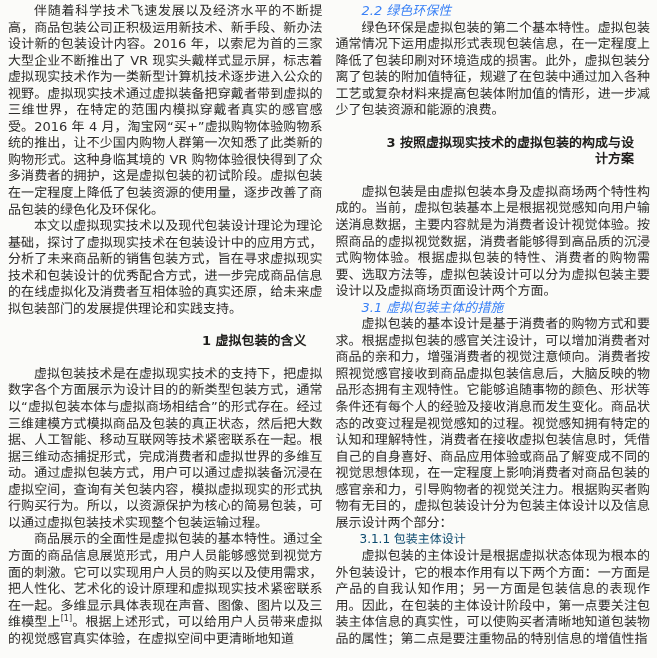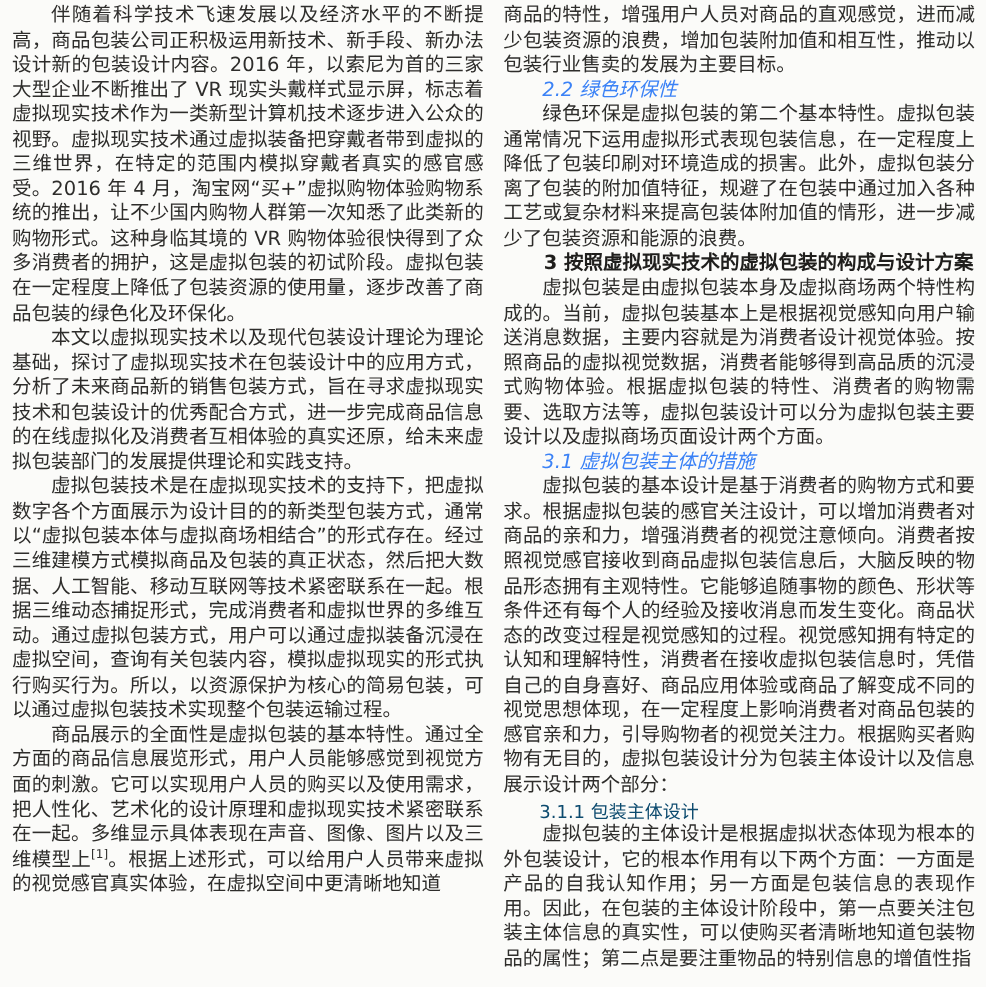--- a/index.html
+++ b/index.html
@@ -24,27 +24,27 @@
     flex: 1 1 0;
     min-width: 0;
     font-size: 13px;
     line-height: 16.55px;
     text-align: justify;
     overflow: hidden;
   }
   .para { margin: 0; }
   .indent { text-indent: 2em; }
   .h-num {
-    margin: 0;
+    margin: 16px;
     font-size: 13px;
     line-height: 16.55px;
     font-weight: bold;
     color: #1f1e1c;
     text-indent: 2em;
-    text-align: center;
+    text-align: right;
   }
   .h-sub {
     margin: 0;
     font-size: 13px;
     line-height: 16.55px;
     font-weight: normal;
     font-style: italic; 
     color: #3b82f6;
     text-indent: 2em;
     text-align: left;
@@ -66,26 +66,26 @@
   }
 </style>
 </head>
 <body>
 
 <main class="page">
 
   <section class="col">
     <p class="para indent">伴随着科学技术飞速发展以及经济水平的不断提高，商品包装公司正积极运用新技术、新手段、新办法设计新的包装设计内容。2016 年，以索尼为首的三家大型企业不断推出了 VR 现实头戴样式显示屏，标志着虚拟现实技术作为一类新型计算机技术逐步进入公众的视野。虚拟现实技术通过虚拟装备把穿戴者带到虚拟的三维世界，在特定的范围内模拟穿戴者真实的感官感受。2016 年 4 月，淘宝网“买+”虚拟购物体验购物系统的推出，让不少国内购物人群第一次知悉了此类新的购物形式。这种身临其境的 VR 购物体验很快得到了众多消费者的拥护，这是虚拟包装的初试阶段。虚拟包装在一定程度上降低了包装资源的使用量，逐步改善了商品包装的绿色化及环保化。</p>
     <p class="para indent">本文以虚拟现实技术以及现代包装设计理论为理论基础，探讨了虚拟现实技术在包装设计中的应用方式，分析了未来商品新的销售包装方式，旨在寻求虚拟现实技术和包装设计的优秀配合方式，进一步完成商品信息的在线虚拟化及消费者互相体验的真实还原，给未来虚拟包装部门的发展提供理论和实践支持。</p>
+    <h2 class="h-num">1 虚拟包装的含义</h2>
     <p class="para indent">虚拟包装技术是在虚拟现实技术的支持下，把虚拟数字各个方面展示为设计目的的新类型包装方式，通常以“虚拟包装本体与虚拟商场相结合”的形式存在。经过三维建模方式模拟商品及包装的真正状态，然后把大数据、人工智能、移动互联网等技术紧密联系在一起。根据三维动态捕捉形式，完成消费者和虚拟世界的多维互动。通过虚拟包装方式，用户可以通过虚拟装备沉浸在虚拟空间，查询有关包装内容，模拟虚拟现实的形式执行购买行为。所以，以资源保护为核心的简易包装，可以通过虚拟包装技术实现整个包装运输过程。</p>
     <p class="para indent"><span>商品展示的全面性是虚拟包装的基本特性。通过全方面的商品信息展览形式，用户人员能够感觉到视觉方面的刺激。它可以实现用户人员的购买以及使用需求，把人性化、艺术化的设计原理和虚拟现实技术紧密联系在一起。多维显示具体表现在声音、图像、图片以及三维模型上</span><sup class="ref">[1]</sup><span>。根据上述形式，可以给用户人员带来虚拟的视觉感官真实体验，在虚拟空间中更清晰地知道</span></p>
   </section>
 
   <section class="col">
-    <p class="para">商品的特性，增强用户人员对商品的直观感觉，进而减少包装资源的浪费，增加包装附加值和相互性，推动以包装行业售卖的发展为主要目标。</p>
     <h3 class="h-sub">2.2 绿色环保性</h3>
     <p class="para indent">绿色环保是虚拟包装的第二个基本特性。虚拟包装通常情况下运用虚拟形式表现包装信息，在一定程度上降低了包装印刷对环境造成的损害。此外，虚拟包装分离了包装的附加值特征，规避了在包装中通过加入各种工艺或复杂材料来提高包装体附加值的情形，进一步减少了包装资源和能源的浪费。</p>
     <h2 class="h-num">3 按照虚拟现实技术的虚拟包装的构成与设计方案</h2>
     <p class="para indent">虚拟包装是由虚拟包装本身及虚拟商场两个特性构成的。当前，虚拟包装基本上是根据视觉感知向用户输送消息数据，主要内容就是为消费者设计视觉体验。按照商品的虚拟视觉数据，消费者能够得到高品质的沉浸式购物体验。根据虚拟包装的特性、消费者的购物需要、选取方法等，虚拟包装设计可以分为虚拟包装主要设计以及虚拟商场页面设计两个方面。</p>
     <h3 class="h-sub">3.1 虚拟包装主体的措施</h3>
     <p class="para indent">虚拟包装的基本设计是基于消费者的购物方式和要求。根据虚拟包装的感官关注设计，可以增加消费者对商品的亲和力，增强消费者的视觉注意倾向。消费者按照视觉感官接收到商品虚拟包装信息后，大脑反映的物品形态拥有主观特性。它能够追随事物的颜色、形状等条件还有每个人的经验及接收消息而发生变化。商品状态的改变过程是视觉感知的过程。视觉感知拥有特定的认知和理解特性，消费者在接收虚拟包装信息时，凭借自己的自身喜好、商品应用体验或商品了解变成不同的视觉思想体现，在一定程度上影响消费者对商品包装的感官亲和力，引导购物者的视觉关注力。根据购买者购物有无目的，虚拟包装设计分为包装主体设计以及信息展示设计两个部分：</p>
     <h4 class="h-sub3">3.1.1 包装主体设计</h4>
     <p class="para indent">虚拟包装的主体设计是根据虚拟状态体现为根本的外包装设计，它的根本作用有以下两个方面：一方面是产品的自我认知作用；另一方面是包装信息的表现作用。因此，在包装的主体设计阶段中，第一点要关注包装主体信息的真实性，可以使购买者清晰地知道包装物品的属性；第二点是要注重物品的特别信息的增值性指</p>
   </section>
 

